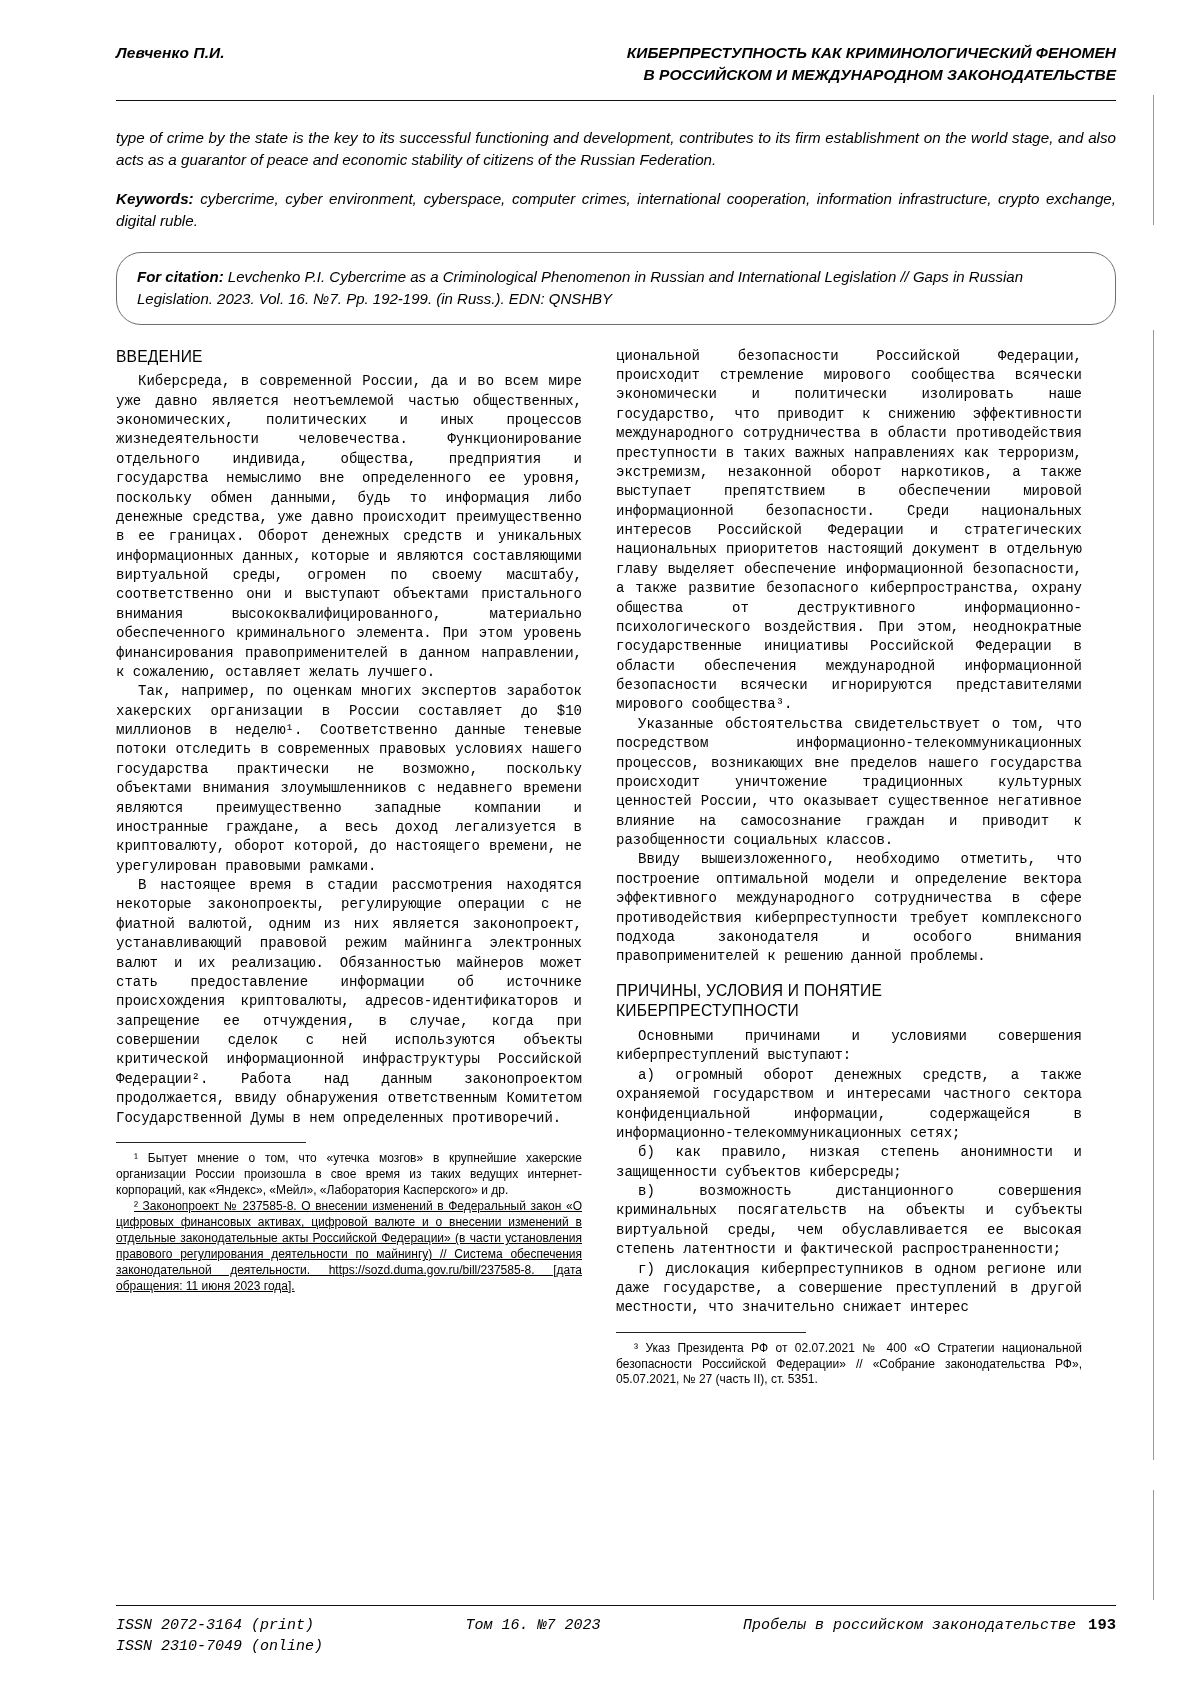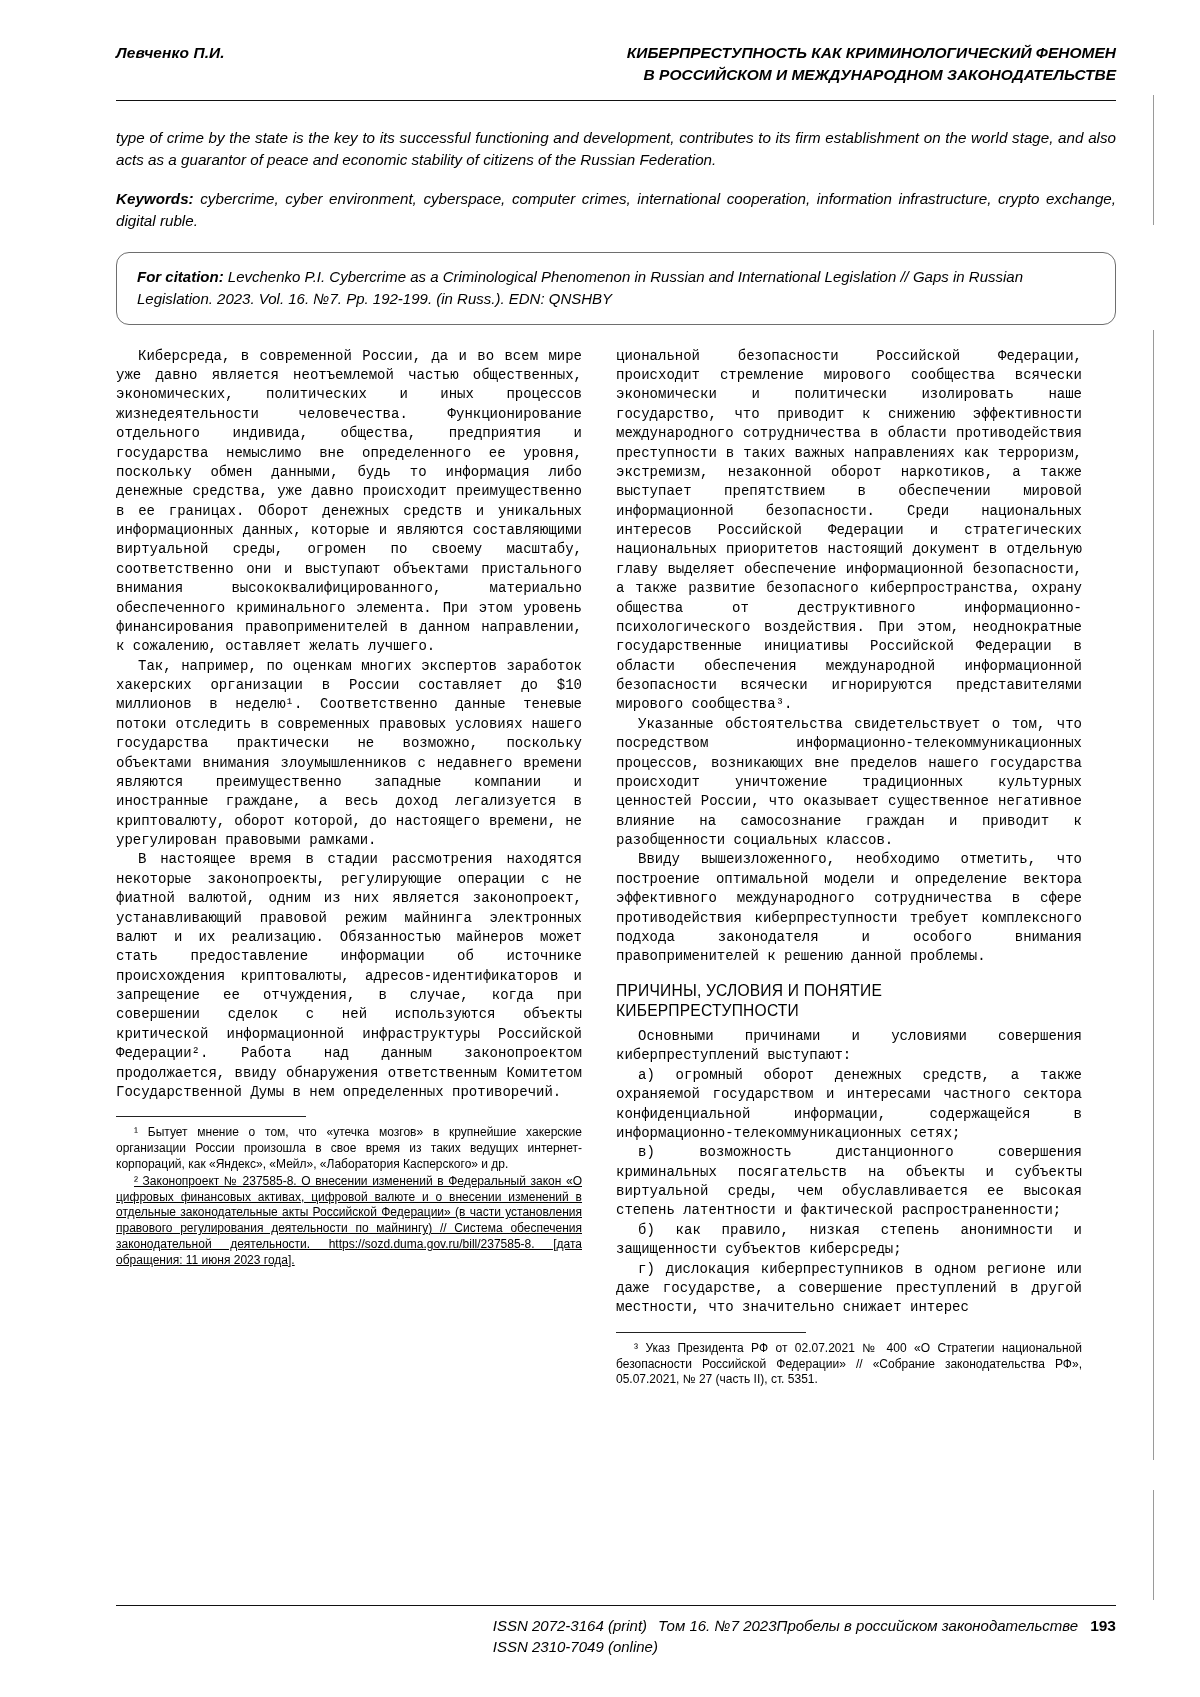--- a/index.html
+++ b/index.html
@@ -69,21 +69,21 @@
     margin-top: 17px;
   }
   .keywords b {
     font-weight: bold;
   }
 
   
   .citation-box {
     margin-top: 20px;
     border: 1.2px solid #6e6e6e;
-    border-radius: 13px;
+    border-radius: 25px;
     padding: 13px 20px 14px 20px;
     font-style: italic;
     font-size: 15px;
     line-height: 1.45;
   }
   .citation-box b { font-weight: bold; }
 
   
   .columns {
     display: flex;
@@ -135,24 +135,25 @@
     right: 100px;
     bottom: 40px;
   }
   .footer-rule {
     border-top: 1.3px solid #111;
     margin-bottom: 9px;
   }
   .footer {
     display: flex;
     align-items: flex-start;
-    justify-content: flex-end;
+    justify-content: space-between;
     font-style: italic;
     font-size: 15px;
     line-height: 1.4;
+    font-family: Liberation Mono, monospace;
   }
   .footer-left { white-space: nowrap; }
   .footer-center { white-space: nowrap; padding-top: 0px; }
   .footer-right { white-space: nowrap; }
   .footer-right .pageno {
     font-style: normal;
     font-weight: bold;
     margin-left: 12px;
     font-size: 15.5px;
   }
@@ -185,20 +186,21 @@
     <b>Keywords:</b><span> cybercrime, cyber environment, cyberspace, computer crimes, international cooperation, information infrastructure, crypto exchange, digital ruble.</span>
   </div>
 
   <div class="citation-box">
     <b>For citation:</b><span> Levchenko P.I. Cybercrime as a Criminological Phenomenon in Russian and International Legislation // Gaps in Russian Legislation. 2023. Vol. 16. №7. Pp. 192-199. (in Russ.). EDN: QNSHBY</span>
   </div>
 
   <div class="columns">
 
     <div class="col">
+      <div class="section-head">ВВЕДЕНИЕ</div>
       <p class="body">Киберсреда, в современной России, да и во всем мире уже давно является неотъемлемой частью общественных, экономических, политических и иных процессов жизнедеятельности человечества. Функционирование отдельного индивида, общества, предприятия и государства немыслимо вне определенного ее уровня, поскольку обмен данными, будь то информация либо денежные средства, уже давно происходит преимущественно в ее границах. Оборот денежных средств и уникальных информационных данных, которые и являются составляющими виртуальной среды, огромен по своему масштабу, соответственно они и выступают объектами пристального внимания высококвалифицированного, материально обеспеченного криминального элемента. При этом уровень финансирования правоприменителей в данном направлении, к сожалению, оставляет желать лучшего.</p>
       <p class="body">Так, например, по оценкам многих экспертов заработок хакерских организации в России составляет до $10 миллионов в неделю¹. Соответственно данные теневые потоки отследить в современных правовых условиях нашего государства практически не возможно, поскольку объектами внимания злоумышленников с недавнего времени являются преимущественно западные компании и иностранные граждане, а весь доход легализуется в криптовалюту, оборот которой, до настоящего времени, не урегулирован правовыми рамками.</p>
       <p class="body">В настоящее время в стадии рассмотрения находятся некоторые законопроекты, регулирующие операции с не фиатной валютой, одним из них является законопроект, устанавливающий правовой режим майнинга электронных валют и их реализацию. Обязанностью майнеров может стать предоставление информации об источнике происхождения криптовалюты, адресов-идентификаторов и запрещение ее отчуждения, в случае, когда при совершении сделок с ней используются объекты критической информационной инфраструктуры Российской Федерации². Работа над данным законопроектом продолжается, ввиду обнаружения ответственным Комитетом Государственной Думы в нем определенных противоречий.</p>
 
       <div class="footnote-rule"></div>
       <p class="footnote">¹ Бытует мнение о том, что «утечка мозгов» в крупнейшие хакерские организации России произошла в свое время из таких ведущих интернет-корпораций, как «Яндекс», «Мейл», «Лаборатория Касперского» и др.</p>
       <p class="footnote">² Законопроект № 237585-8. О внесении изменений в Федеральный закон «О цифровых финансовых активах, цифровой валюте и о внесении изменений в отдельные законодательные акты Российской Федерации» (в части установления правового регулирования деятельности по майнингу) // Система обеспечения законодательной деятельности.  https://sozd.duma.gov.ru/bill/237585-8. [дата обращения: 11 июня 2023 года].</p>
     </div>
 
     <div class="col">
@@ -207,22 +209,22 @@
       <p class="body">Ввиду вышеизложенного, необходимо отметить, что построение оптимальной модели и определение вектора эффективного международного сотрудничества в сфере противодействия киберпреступности требует комплексного подхода законодателя и особого внимания правоприменителей к решению данной проблемы.</p>
 
       <div class="spacer-head"></div>
       <div class="section-head">
         <div>ПРИЧИНЫ, УСЛОВИЯ И ПОНЯТИЕ</div>
         <div>КИБЕРПРЕСТУПНОСТИ</div>
       </div>
 
       <p class="body">Основными причинами и условиями совершения киберпреступлений выступают:</p>
       <p class="body">а) огромный оборот денежных средств, а также охраняемой государством и интересами частного сектора конфиденциальной информации, содержащейся в информационно-телекоммуникационных сетях;</p>
+      <p class="body">б) как правило, низкая степень анонимности и защищенности субъектов киберсреды;</p>
       <p class="body">в) возможность дистанционного совершения криминальных посягательств на объекты и субъекты виртуальной среды, чем обуславливается ее высокая степень латентности и фактической распространенности;</p>
-      <p class="body">б) как правило, низкая степень анонимности и защищенности субъектов киберсреды;</p>
       <p class="body">г) дислокация киберпреступников в одном регионе или даже государстве, а совершение преступлений в другой местности, что значительно снижает интерес</p>
 
       <div class="footnote-rule"></div>
       <p class="footnote">³ Указ Президента РФ от 02.07.2021 № 400 «О Стратегии национальной безопасности Российской Федерации» // «Собрание законодательства РФ», 05.07.2021, № 27 (часть II), ст. 5351.</p>
     </div>
   </div>
 
   <div class="footer-wrap">
     <div class="footer-rule"></div>
     <div class="footer">

